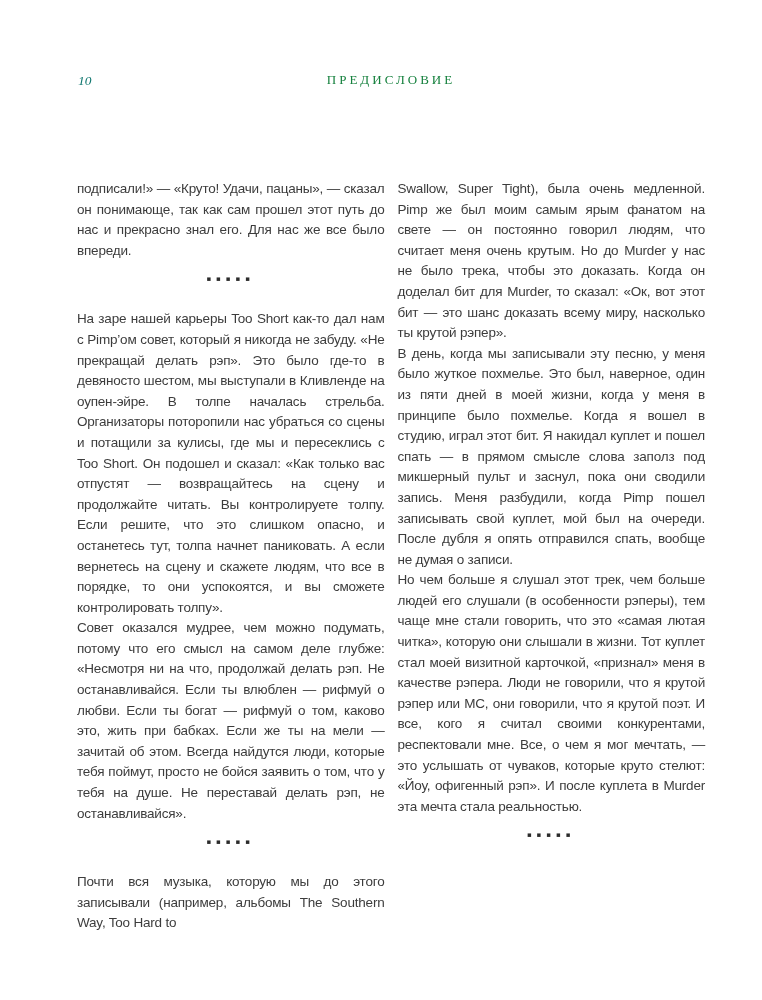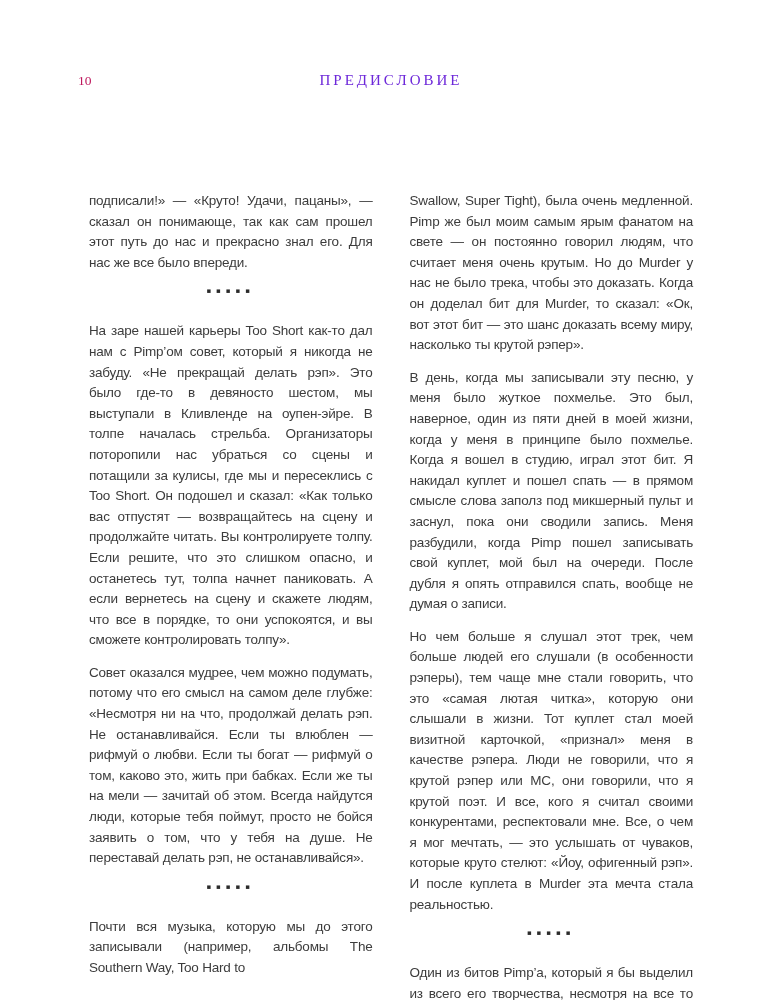--- a/index.html
+++ b/index.html
@@ -17,53 +17,54 @@
     left: 77px;
     right: 57px;
     height: 18px;
   }
   .pagenum {
     position: absolute;
     left: 1px;
     top: 1px;
     font-family: "Liberation Serif", serif;
     font-size: 13.5px;
-    color: #be185d;
+    color: #0f766e;
+    font-style: italic;
   }
   .running-title {
     position: absolute;
     left: 0;
     right: 0;
     top: 0;
     text-align: center;
     font-family: "Liberation Serif", serif;
-    font-size: 15px;
+    font-size: 13px;
     letter-spacing: 3px;
-    color: #6d28d9;
+    color: #15803d;
   }
   .columns {
     position: absolute;
     top: 179px;
     left: 77px;
     right: 57px;
     display: flex;
     gap: 13px;
   }
   .col {
     flex: 1;
     min-width: 0;
     font-size: 13.5px;
     line-height: 20.6px;
     letter-spacing: -0.2px;
     color: #3c3c3c;
     text-align: justify;
     hyphens: auto;
     -webkit-hyphens: auto;
   }
-  .col p { margin: 12px; }
+  .col p { margin: 0; }
   .sep {
     margin: 15px 0 26px;
     text-align: center;
     font-family: "DejaVu Sans", sans-serif;
     font-size: 7px;
     letter-spacing: 5px;
     color: #2b2b2b;
     line-height: 7px;
   }
 </style>
@@ -86,18 +87,17 @@
       <p>Совет оказался мудрее, чем можно подумать, потому что его смысл на самом деле глубже: «Несмотря ни на что, продолжай делать рэп. Не останавливайся. Если ты влюблен — рифмуй о любви. Если ты богат — рифмуй о том, каково это, жить при бабках. Если же ты на мели — зачитай об этом. Всегда найдутся люди, которые тебя поймут, просто не бойся заявить о том, что у тебя на душе. Не переставай делать рэп, не останавливайся».</p>
       <div class="sep">▪▪▪▪▪</div>
       <p>Почти вся музыка, которую мы до этого записывали (например, альбомы The Southern Way, Too Hard to</p>
     </div>
 
     <div class="col">
       <p>Swallow, Super Tight), была очень медленной. Pimp же был моим самым ярым фанатом на свете — он постоянно говорил людям, что считает меня очень крутым. Но до Murder у нас не было трека, чтобы это доказать. Когда он доделал бит для Murder, то сказал: «Ок, вот этот бит — это шанс доказать всему миру, насколько ты крутой рэпер».</p>
       <p>В день, когда мы записывали эту песню, у меня было жуткое похмелье. Это был, наверное, один из пяти дней в моей жизни, когда у меня в принципе было похмелье. Когда я вошел в студию, играл этот бит. Я накидал куплет и пошел спать — в прямом смысле слова заполз под микшерный пульт и заснул, пока они сводили запись. Меня разбудили, когда Pimp пошел записывать свой куплет, мой был на очереди. После дубля я опять отправился спать, вообще не думая о записи.</p>
       <p>Но чем больше я слушал этот трек, чем больше людей его слушали (в особенности рэперы), тем чаще мне стали говорить, что это «самая лютая читка», которую они слышали в жизни. Тот куплет стал моей визитной карточкой, «признал» меня в качестве рэпера. Люди не говорили, что я крутой рэпер или MC, они говорили, что я крутой поэт. И все, кого я считал своими конкурентами, респектовали мне. Все, о чем я мог мечтать, — это услышать от чуваков, которые круто стелют: «Йоу, офигенный рэп». И после куплета в Murder эта мечта стала реальностью.</p>
       <div class="sep">▪▪▪▪▪</div>
-      <p>Один из битов Pimp’а, который я бы выделил из всего его творчества, несмотря на все то великолепное многообразие крутизны на треках UGK и его сольных работ, это Quit Hatin’ the South («Хорош хэйтить юг»), и я объясню, почему.</p>
     </div>
 
   </main>
 
 </div>
 
 </body></html>

